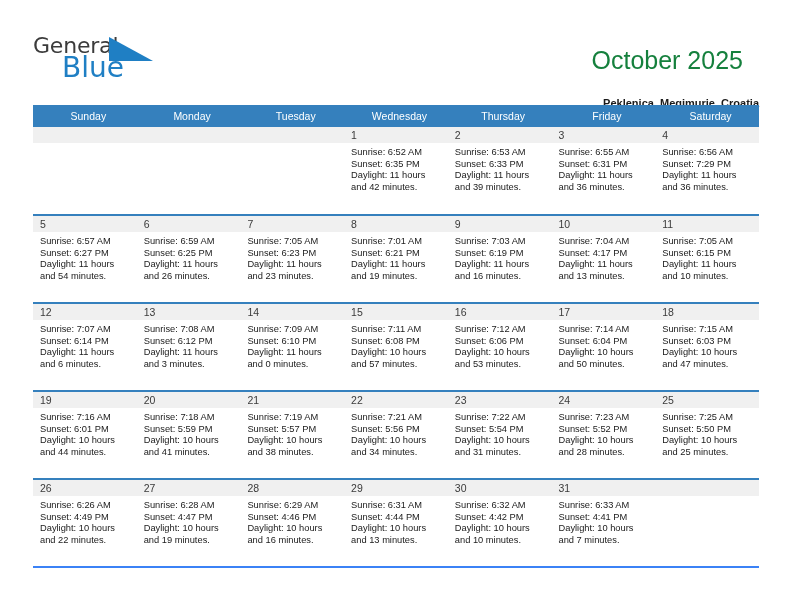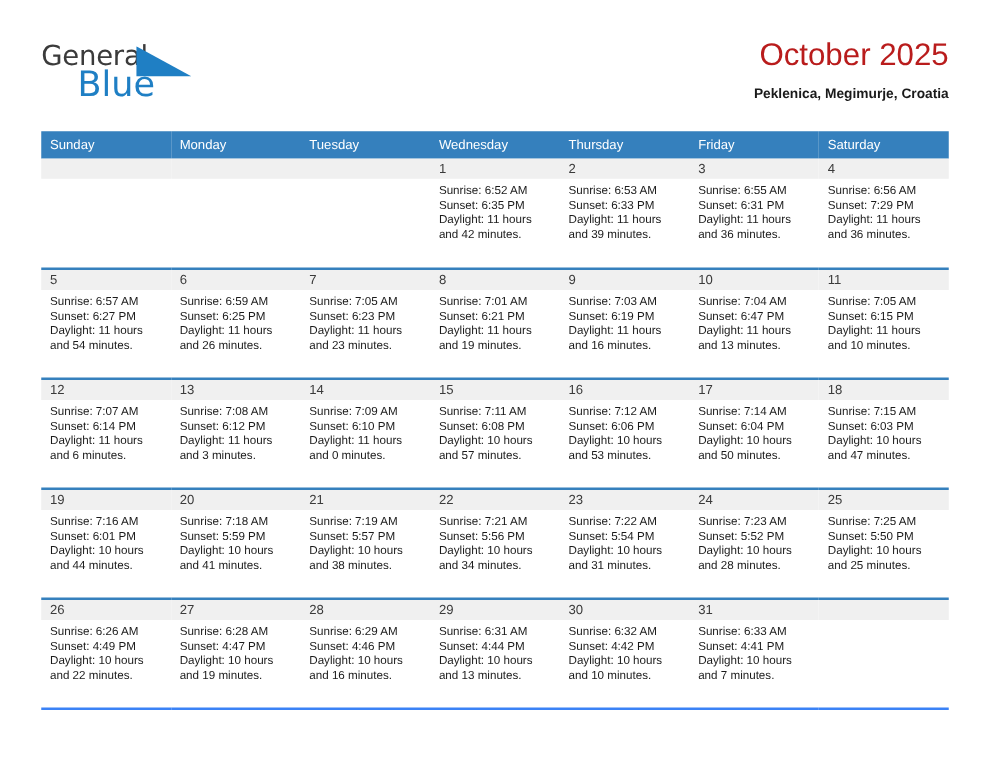--- a/index.html
+++ b/index.html
@@ -62,24 +62,24 @@
 
   .title-block {
     position: absolute;
     right: 0;
     top: 0;
     text-align: right;
   }
   .cal-title {
     font-size: 25px;
     line-height: 32px;
-    color: #b91c1c;
+    color: #15803d;
     font-weight: normal;
     font-family: "Liberation Sans", sans-serif;
-    margin: 0;
+    margin: 16px;
     white-space: nowrap;
   }
   .cal-subtitle {
     font-size: 11px;
     line-height: 22px;
     color: #1a1a1a;
     margin: 4px 0 0 0;
     font-weight: bold;
     white-space: nowrap;
   }
@@ -94,21 +94,21 @@
   table.cal-table {
     border-collapse: collapse;
     width: 726px;
     table-layout: fixed;
   }
   table.cal-table th {
     background: #3580bd;
     color: #ffffff;
     font-size: 10.5px;
     font-weight: normal;
-    text-align: left;
+    text-align: center;
     padding: 5px 0 5px 7px;
     height: 10px;
     border: none;
     box-sizing: border-box;
   }
   td.day-cell {
     vertical-align: top;
     padding: 0;
     border: none;
     border-bottom: 2px solid #3580bd;
@@ -269,21 +269,21 @@
                 <div class="cell-line">Sunrise: 7:03 AM</div>
                 <div class="cell-line">Sunset: 6:19 PM</div>
                 <div class="cell-line">Daylight: 11 hours</div>
                 <div class="cell-line">and 16 minutes.</div>
               </div>
             </td>
             <td class="day-cell">
               <div class="daynum-band">10</div>
               <div class="cell-body">
                 <div class="cell-line">Sunrise: 7:04 AM</div>
-                <div class="cell-line">Sunset: 6:47 PM</div>
+                <div class="cell-line">Sunset: 4:17 PM</div>
                 <div class="cell-line">Daylight: 11 hours</div>
                 <div class="cell-line">and 13 minutes.</div>
               </div>
             </td>
             <td class="day-cell">
               <div class="daynum-band">11</div>
               <div class="cell-body">
                 <div class="cell-line">Sunrise: 7:05 AM</div>
                 <div class="cell-line">Sunset: 6:15 PM</div>
                 <div class="cell-line">Daylight: 11 hours</div>

